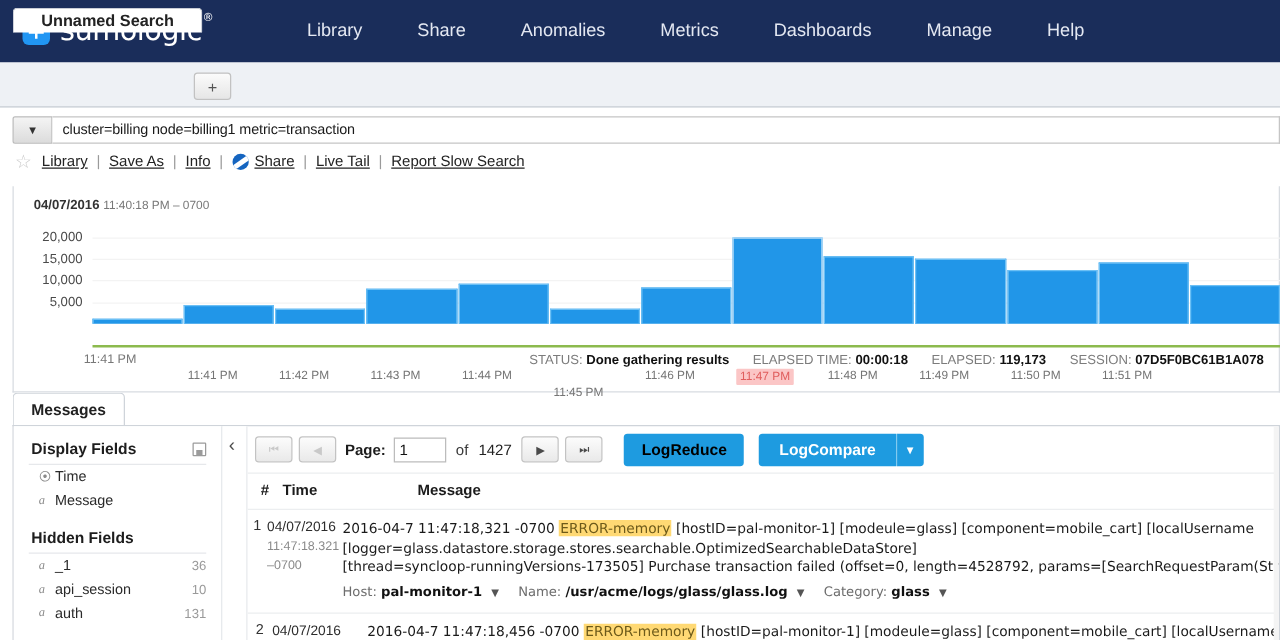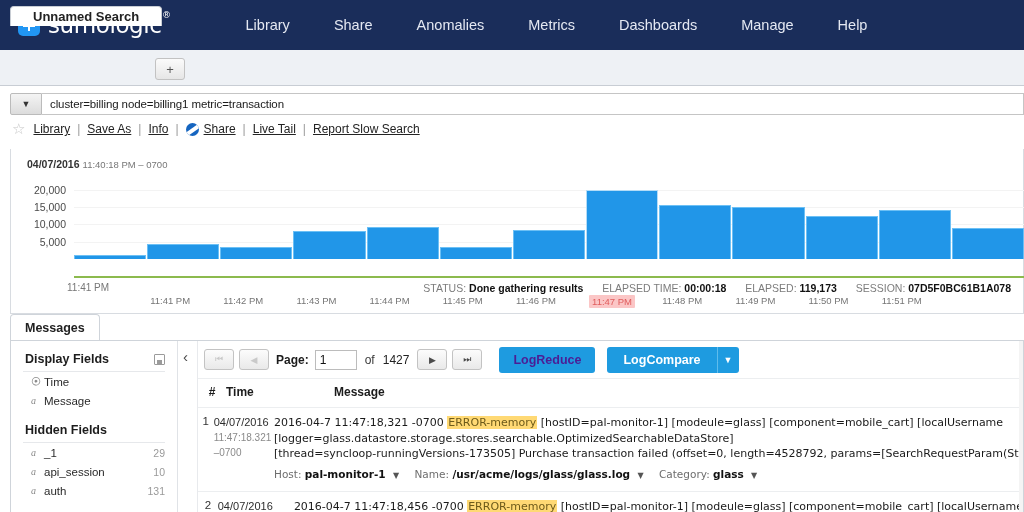--- a/index.html
+++ b/index.html
@@ -251,21 +251,21 @@
     width: 42px; height: 20px;
     border: 1px solid #bcbcbc; background: #fff;
     font-size: 12px; padding-left: 4px; color: #111;
     font-family: "Liberation Sans", sans-serif;
   }
   .pg-of { font-size: 12px; color: #3a3a3a; margin: 0 8px; }
   .pg-total { font-size: 12px; color: #222; }
   .blue-btn {
     height: 26px; padding: 0 14px; margin-left: 12px;
     background: #1e9be0; border: none; border-radius: 3px;
-    color: #4c1d95; font-size: 12.5px; font-weight: bold;
+    color: #000000; font-size: 12.5px; font-weight: bold;
     display: flex; align-items: center; justify-content: center;
     font-family: "Liberation Sans", sans-serif;
   }
   #logcompare-group { display: flex; margin-left: 12px; }
   #logcompare-btn {
     height: 26px; padding: 0 16px;
     background: #1e9be0; border-radius: 3px 0 0 3px;
     color: #fff; font-size: 12.5px; font-weight: bold;
     display: flex; align-items: center;
   }
@@ -376,21 +376,21 @@
       <div class="bar sel" style="left: 512.077px; width: 72.1538px; height: 69.0909px; background: rgb(33, 150, 232);"></div>
       <div class="bar" style="left: 585.231px; width: 72.1538px; height: 53.5455px; background: rgb(33, 150, 232);"></div>
       <div class="bar" style="left: 658.385px; width: 72.1538px; height: 52.5091px; background: rgb(33, 150, 232);"></div>
       <div class="bar" style="left: 731.538px; width: 72.1538px; height: 43.1818px; background: rgb(33, 150, 232);"></div>
       <div class="bar" style="left: 804.692px; width: 72.1538px; height: 49.0545px; background: rgb(33, 150, 232);"></div>
       <div class="bar" style="left: 877.846px; width: 72.1538px; height: 31.0909px; background: rgb(33, 150, 232);"></div>
       <div class="xlabel" style="left: 76.1538px;">11:41 PM</div>
       <div class="xlabel" style="left: 149.308px;">11:42 PM</div>
       <div class="xlabel" style="left: 222.462px;">11:43 PM</div>
       <div class="xlabel" style="left: 295.615px;">11:44 PM</div>
-      <div class="xlabel" style="left: 368.769px;">11:45 PM</div>
+      <div class="xlabel" style="left: 368.769px; margin-top: 14px;">11:45 PM</div>
       <div class="xlabel" style="left: 441.923px;">11:46 PM</div>
       <div class="xlabel hot" style="left: 515.077px;">11:47 PM</div>
       <div class="xlabel" style="left: 588.231px;">11:48 PM</div>
       <div class="xlabel" style="left: 661.385px;">11:49 PM</div>
       <div class="xlabel" style="left: 734.538px;">11:50 PM</div>
       <div class="xlabel" style="left: 807.692px;">11:51 PM</div>
     </div>
   <div id="green-axis"></div>
   <div id="chart-foot-time">11:41 PM</div>
 
@@ -430,21 +430,21 @@
       <span class="field-count"></span>
     </div>
 
     <div class="pane-head" style="padding-top:13px;">
       <span>Hidden Fields</span>
     </div>
     <div class="pane-rule"></div>
     <div class="field-row">
       <span class="field-ico">a</span>
       <span class="field-name">_1</span>
-      <span class="field-count">29</span>
+      <span class="field-count">36</span>
     </div>
     <div class="field-row">
       <span class="field-ico">a</span>
       <span class="field-name">api_session</span>
       <span class="field-count">10</span>
     </div>
     <div class="field-row">
       <span class="field-ico">a</span>
       <span class="field-name">auth</span>
       <span class="field-count">131</span>

